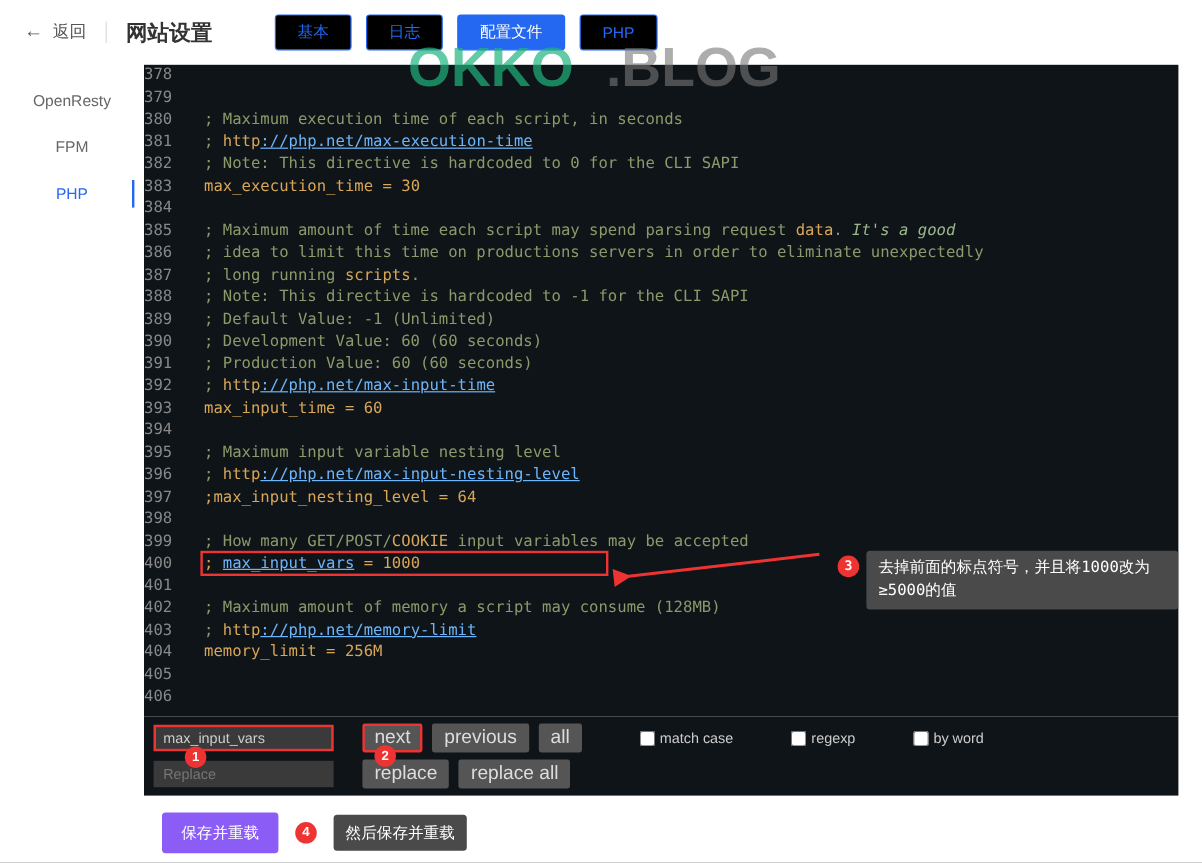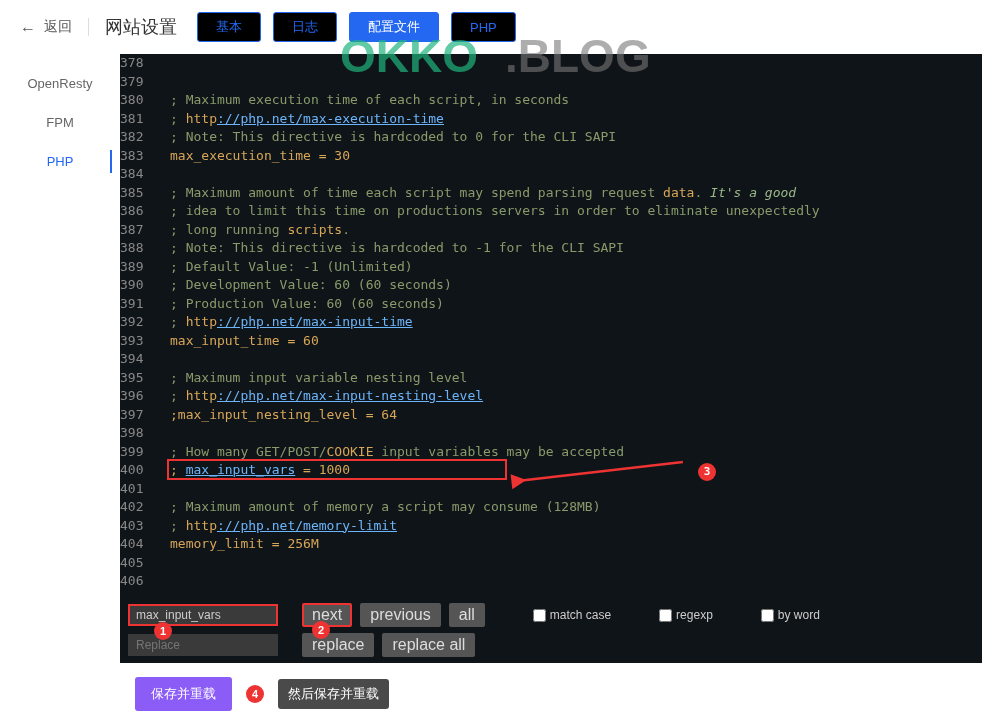--- a/index.html
+++ b/index.html
@@ -3,21 +3,21 @@
 <meta charset="utf-8">
 <style>
 * { margin: 0; padding: 0; box-sizing: border-box; }
 body { font-family: -apple-system, "Helvetica Neue", Arial, sans-serif; font-size: 13px; color: #333; background: #fff; width: 1002px; height: 719px; overflow: hidden; position: relative; }
 
 
 .header { display: flex; align-items: center; padding: 12px 20px; gap: 16px; }
 .back-link { display: flex; align-items: center; gap: 8px; color: #555; cursor: pointer; font-size: 14px; }
 .back-arrow { font-size: 16px; }
 .divider-v { width: 1px; height: 18px; background: #ddd; }
-.page-title { font-size: 18px; font-weight: 400; color: #333; margin-right: 4px; }
+.page-title { font-size: 18px; font-weight: 700; color: #333; margin-right: 36px; }
 .tab-bar { display: flex; gap: 12px; }
 .tab { padding: 5px 18px; border: 1px solid #2468f2; border-radius: 3px; color: #2468f2; font-size: 13px; background: #000000; cursor: pointer; }
 .tab.active { background: #2468f2; color: #fff; }
 
 
 .watermark { position: absolute; top: 30px; left: 340px; pointer-events: none; z-index: 50; display: flex; align-items: center; }
 .watermark svg { width: 380px; height: 55px; }
 
 
 .main { display: flex; height: calc(100% - 110px); }
@@ -137,20 +137,21 @@
           <svg width="180" height="24" style="overflow: visible;">
             <defs>
                 <marker id="ah" markerWidth="8" markerHeight="8" refX="1" refY="3" orient="auto">
                   <path d="M6,0 L0,3 L6,6 Z" fill="#e33"></path>
                 </marker>
               </defs>
             <line x1="170" y1="4" x2="10" y2="0" stroke="#e33" stroke-width="2.5" marker-end="url(#ah)"></line>
           </svg>
         </div>
         <div class="anno-circle" style="left:578px; top:calc(18.5px * 22 + 2px);">3</div>
+        <div class="anno-tooltip" style="left:602px; top:calc(18.5px * 22 - 2px);">去掉前面的标点符号，并且将1000改为≥5000的值</div>
       </div>
     </div>
 
     <div class="search-bar">
       <div class="search-row">
         <div style="position:relative">
           <input class="search-input hl" value="max_input_vars" style="">
           <div class="anno-circle" style="left:26px; top:18px;">1</div>
         </div>
         <div style="width:8px"></div>

